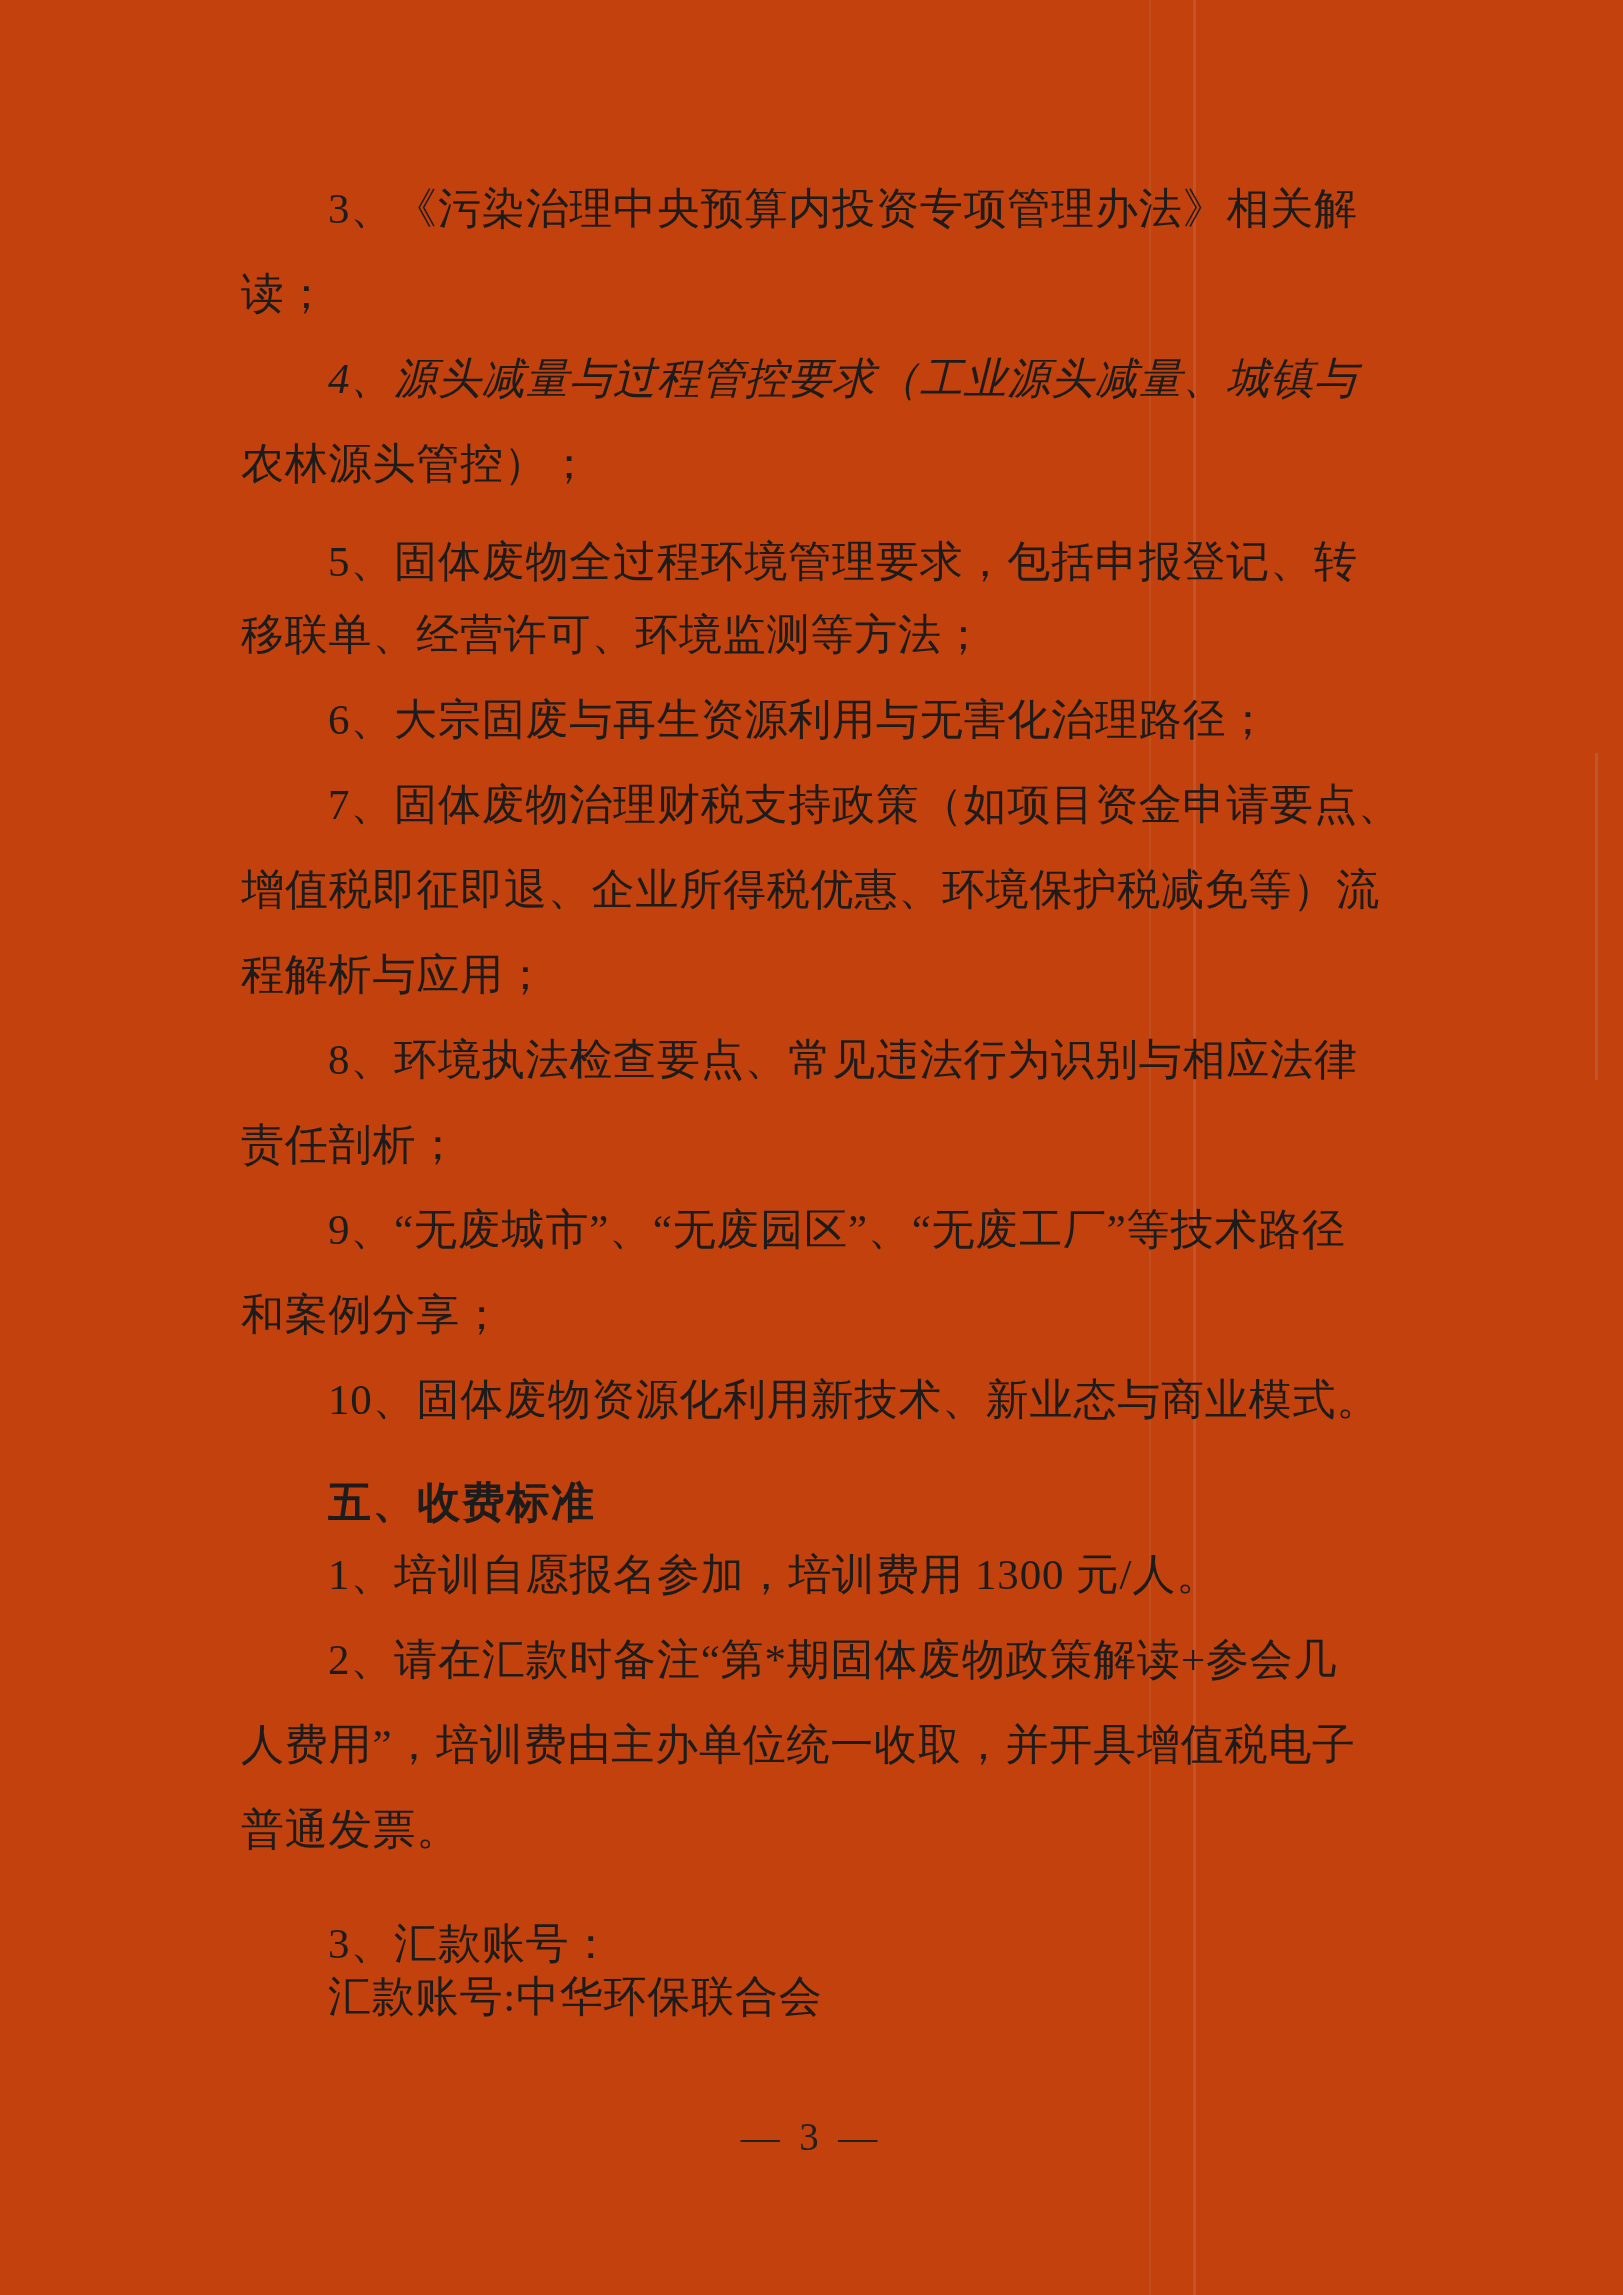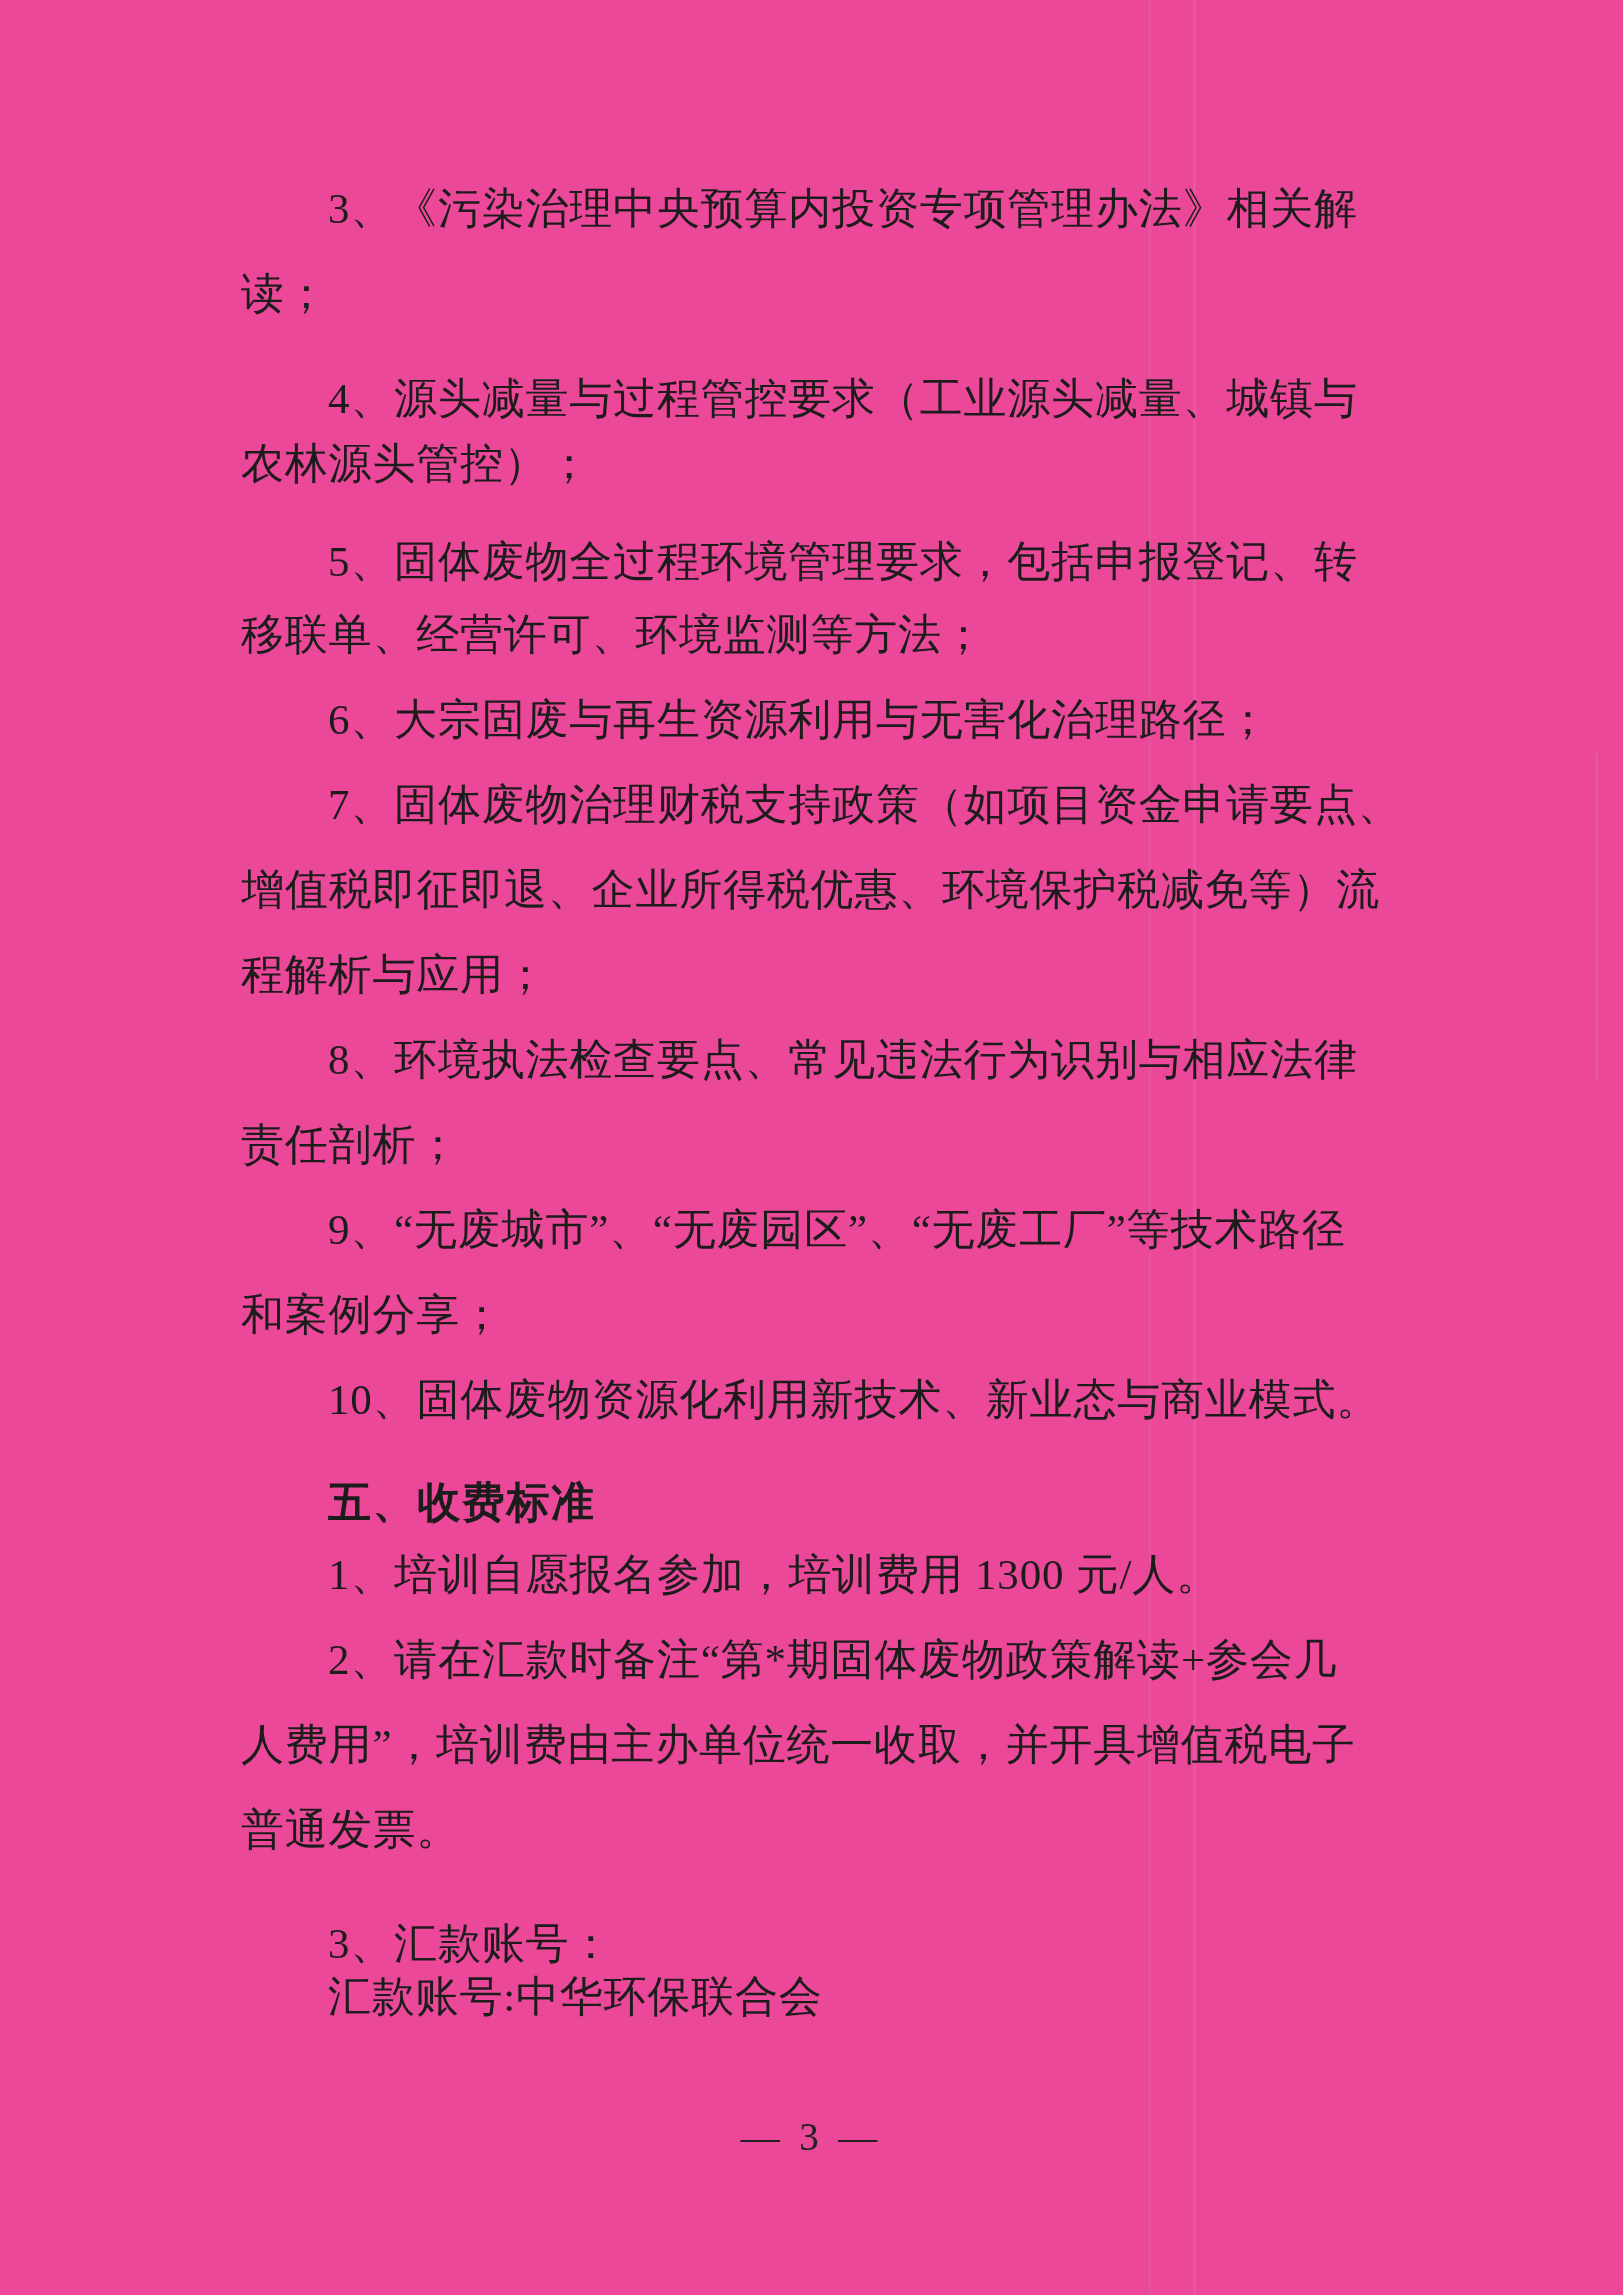--- a/index.html
+++ b/index.html
@@ -5,21 +5,21 @@
   html, body {
     margin: 0;
     padding: 0;
     background: #e8e8e8;
   }
   .page {
     position: relative;
     width: 1623px;
     height: 2295px;
     margin: 0 auto;
-    background: #ec4899;
+    background: #c2410c;
     overflow: hidden;
     font-family: "Liberation Serif", "DejaVu Serif", serif;
   }
   
   .streak {
     position: absolute;
     top: 0;
     height: 100%;
     pointer-events: none;
   }
@@ -59,21 +59,21 @@
 </head>
 <body>
 
 <div class="page">
   <div class="streak streak-1"></div>
   <div class="streak streak-2"></div>
   <div class="streak streak-3"></div>
   <div class="doc-body" id="doc-body">
       <div class="line indent" style="top: 183px;">3、《污染治理中央预算内投资专项管理办法》相关解</div>
       <div class="line" style="top: 268px;">读；</div>
-      <div class="line indent" style="top: 373px;">4、源头减量与过程管控要求（工业源头减量、城镇与</div>
+      <div class="line indent" style="top: 353px; font-style: italic;">4、源头减量与过程管控要求（工业源头减量、城镇与</div>
       <div class="line" style="top: 438px;">农林源头管控）；</div>
       <div class="line indent" style="top: 536px;">5、固体废物全过程环境管理要求，包括申报登记、转</div>
       <div class="line" style="top: 609px;">移联单、经营许可、环境监测等方法；</div>
       <div class="line indent" style="top: 694px;">6、大宗固废与再生资源利用与无害化治理路径；</div>
       <div class="line indent" style="top: 779px;">7、固体废物治理财税支持政策（如项目资金申请要点、</div>
       <div class="line" style="top: 864px; text-align: right;">增值税即征即退、企业所得税优惠、环境保护税减免等）流</div>
       <div class="line" style="top: 949px;">程解析与应用；</div>
       <div class="line indent" style="top: 1034px;">8、环境执法检查要点、常见违法行为识别与相应法律</div>
       <div class="line" style="top: 1119px;">责任剖析；</div>
       <div class="line indent" style="top: 1204px;">9、“无废城市”、“无废园区”、“无废工厂”等技术路径</div>

